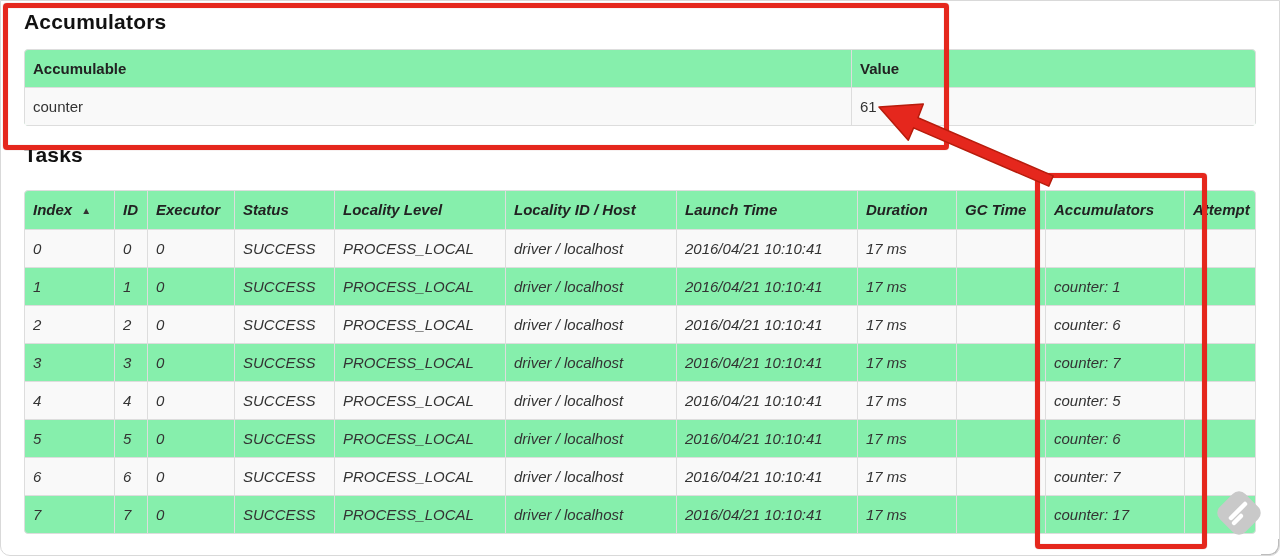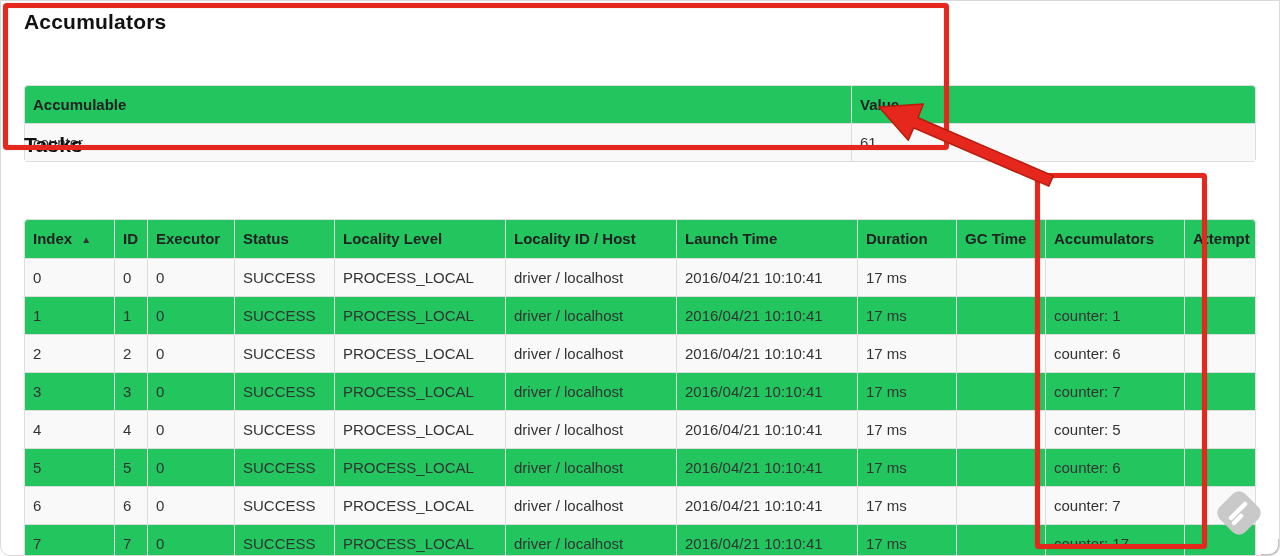--- a/index.html
+++ b/index.html
@@ -9,32 +9,32 @@
     background:#ffffff; box-sizing:border-box;
     border:1px solid #d9d9d9; border-radius:0 0 10px 10px;
     overflow:hidden;
   }
   .section-title {
     position:absolute; left:23px; margin:0;
     font-size:21px; font-weight:bold; color:#111;
     letter-spacing:0.2px;
   }
   #accumulators-heading { top:9px; }
-  #tasks-heading { top:132px;text-align:right; }
+  #tasks-heading { top:142px;text-align:right; }
 
   table.tbl {
     position:absolute; left:23px;
     border-collapse:separate; border-spacing:0;
     table-layout:fixed; width:1230px;
-    background:#22c55e;
+    background:#86efac;
     border:1px solid #ddd; border-radius:4px;
-    font-size:15px; color:#333;margin-top:36px;
+    font-size:15px; color:#333;
   }
   #accumulators-table { top:48px; }
-  #tasks-table { top:182px; }
+  #tasks-table { top:189px;font-style:italic; }
   .tbl th, .tbl td {
     box-sizing:border-box;
     padding:8px; line-height:21px;
     text-align:left; vertical-align:top;
     border-left:1px solid #ddd; border-top:1px solid #ddd;
     white-space:nowrap; overflow:hidden;
   }
   .tbl th { font-weight:bold; color:#222; }
   .tbl th:first-child, .tbl td:first-child { border-left:none; }
   .tbl thead tr:first-child th { border-top:none; }

